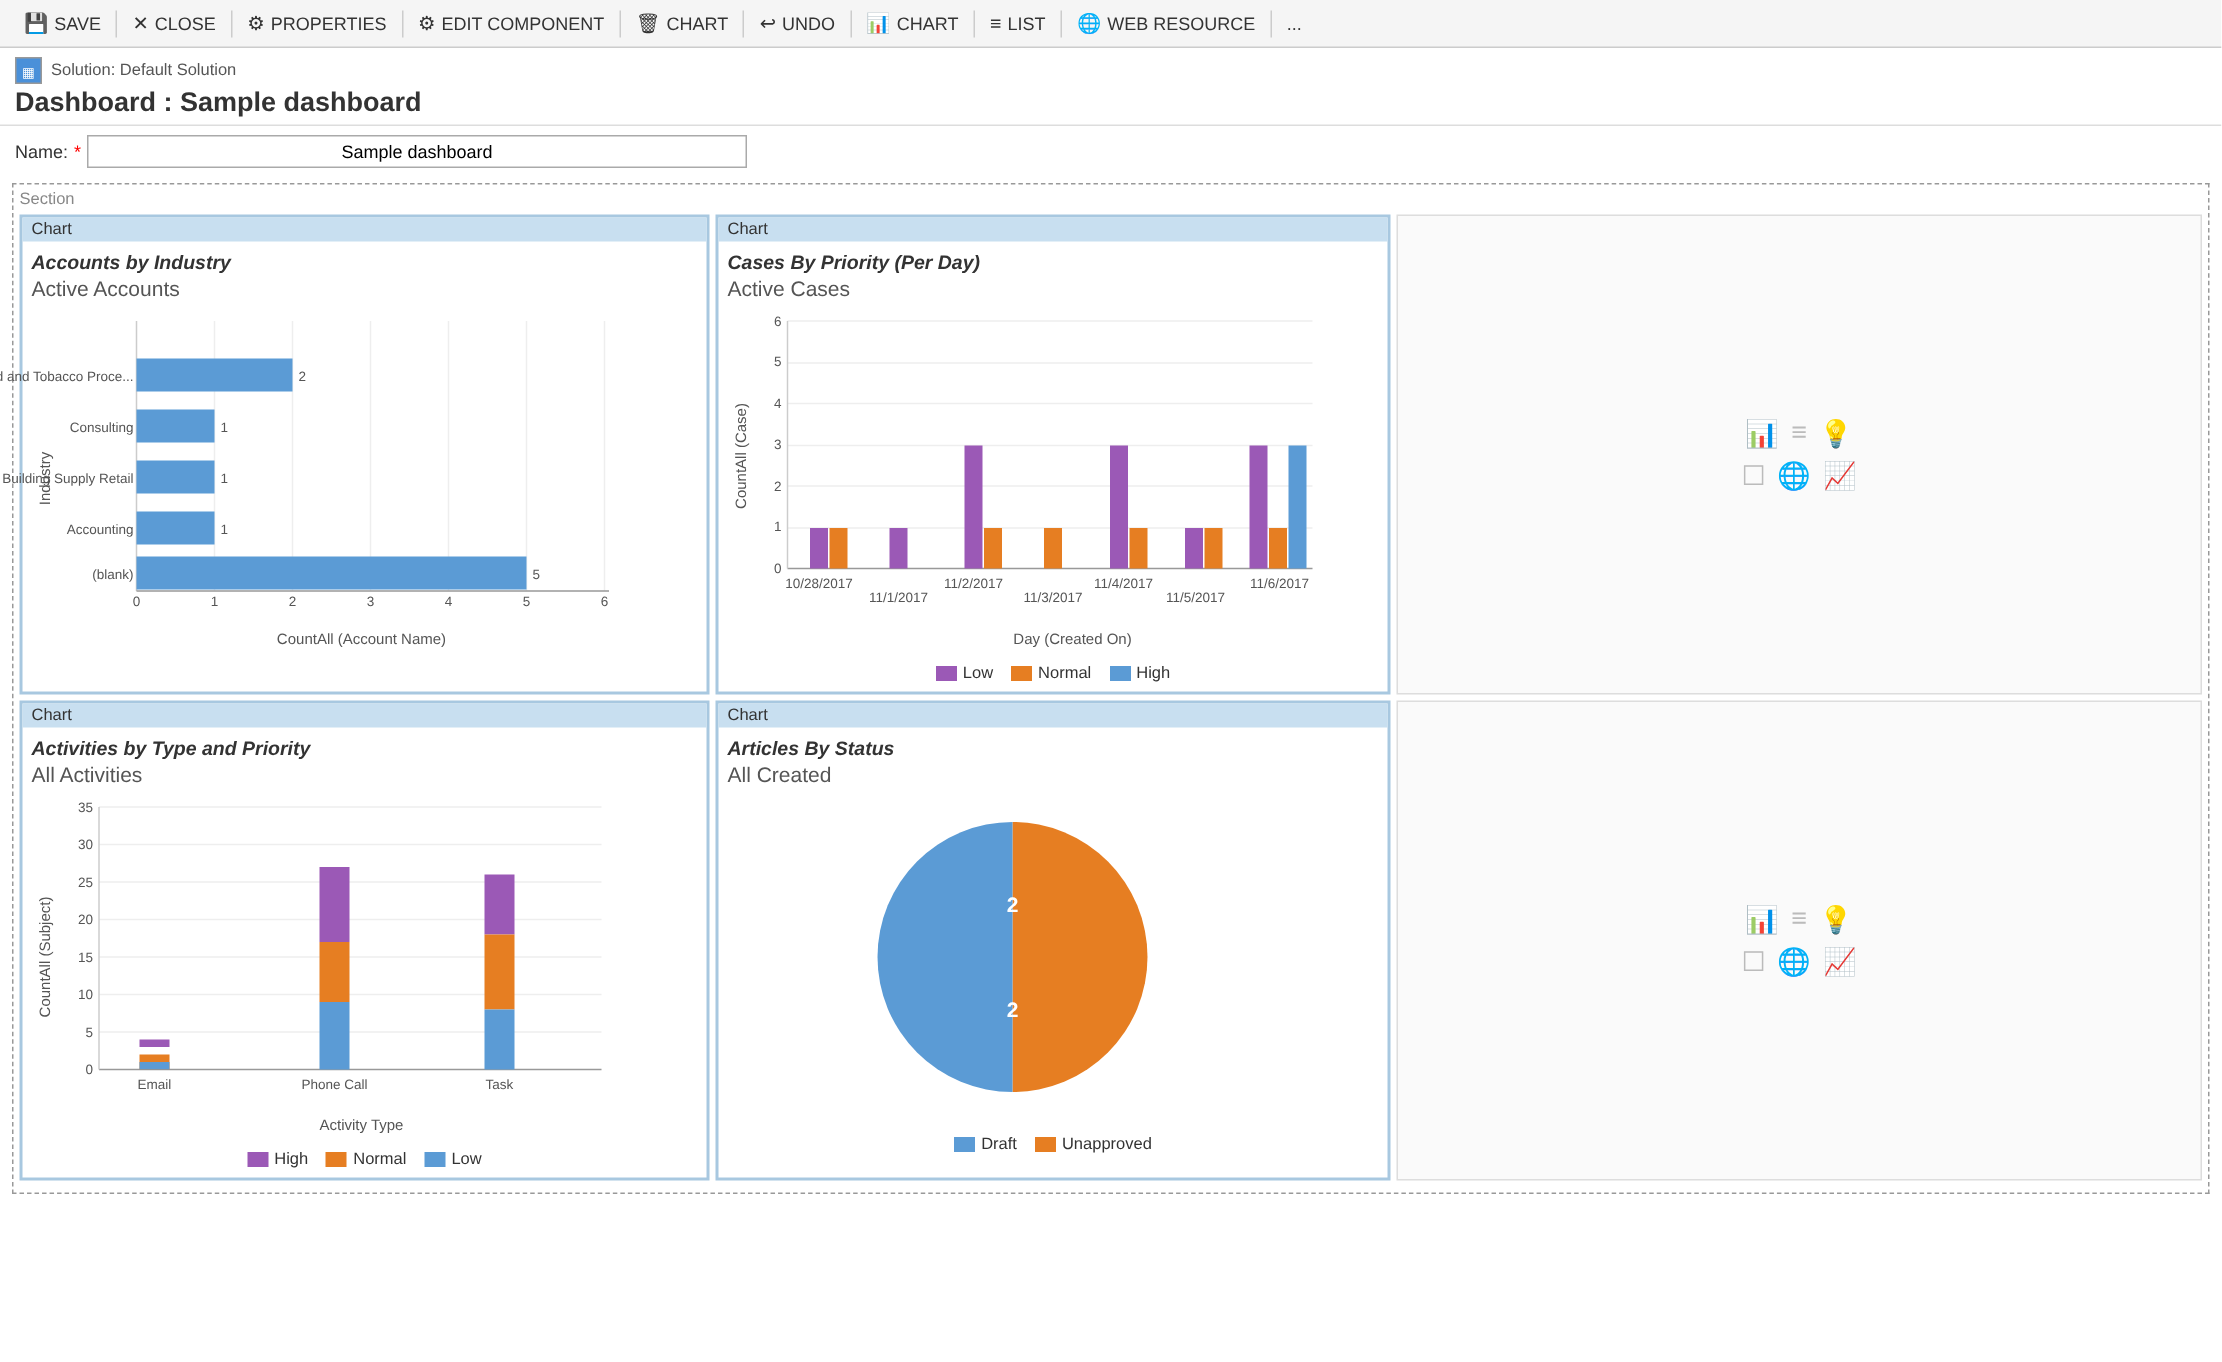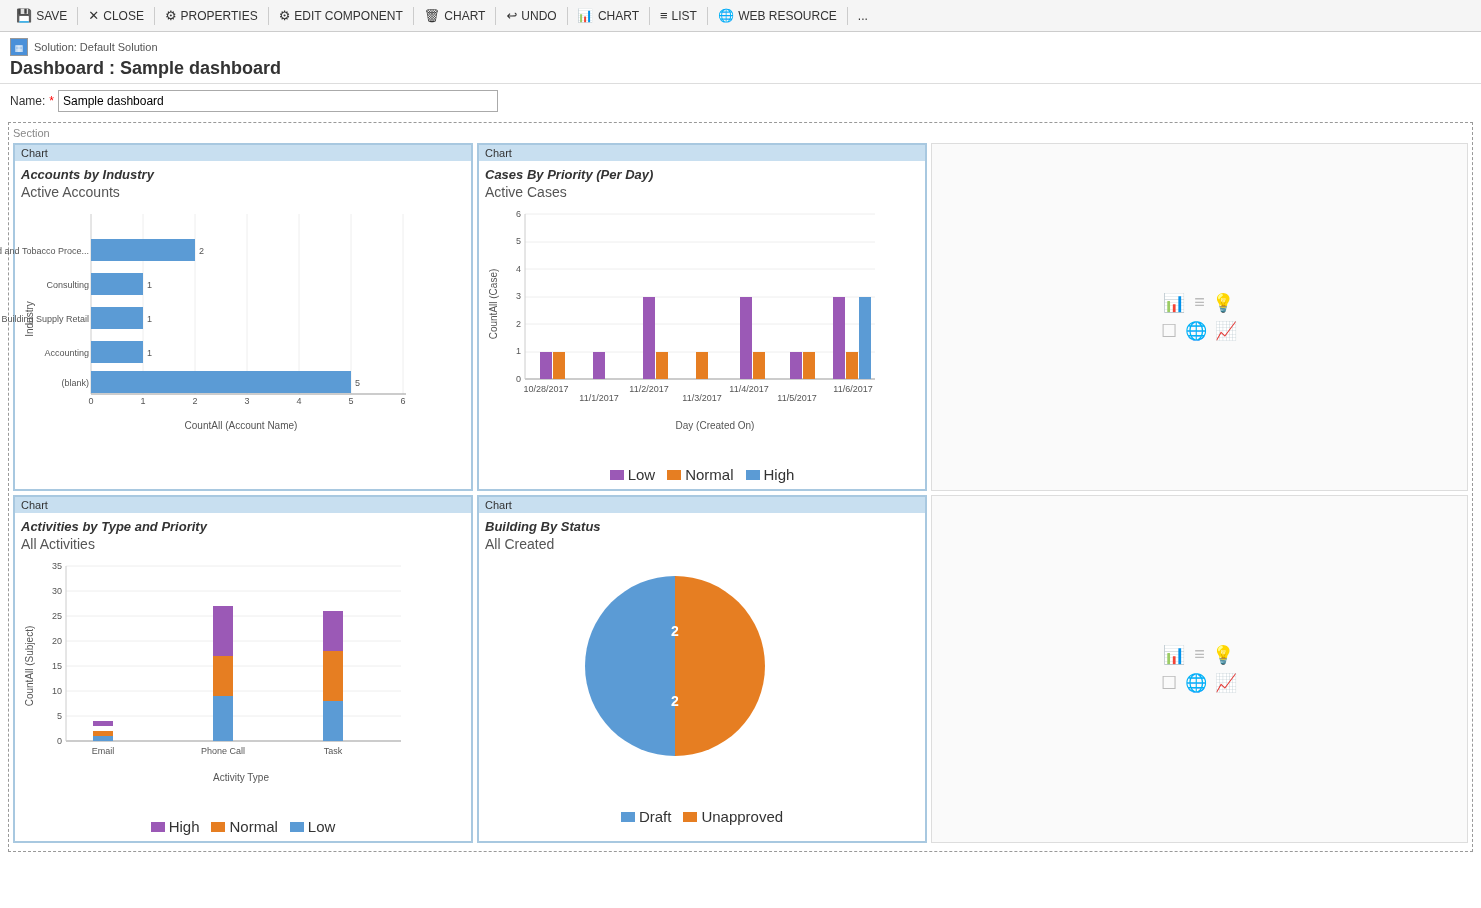--- a/index.html
+++ b/index.html
@@ -34,21 +34,21 @@
 
     
     .name-row {
       padding: 6px 10px;
       display: flex; align-items: center; gap: 4px;
     }
     .name-label { font-size: 12px; }
     .name-required { color: red; }
     .name-input {
       width: 440px; height: 22px; border: 1px solid #aaa;
-      padding: 2px 4px; font-size: 12px;
+      padding: 2px 4px; font-size: 12px; text-align: center;
     }
 
     
     .section-wrapper {
       margin: 4px 8px;
       border: 1px dashed #999;
       padding: 4px;
     }
     .section-label { font-size: 11px; color: #888; margin-bottom: 4px; }
 
@@ -81,21 +81,21 @@
       background: #fafafa;
       display: flex; flex-direction: column; align-items: center; justify-content: center;
       gap: 10px;
     }
     .empty-cell-icons { display: flex; flex-direction: column; gap: 6px; align-items: center; }
     .empty-icon-row { display: flex; gap: 8px; }
     .empty-icon { font-size: 18px; color: #bbb; }
 
     
     .legend { display: flex; gap: 12px; margin-top: 6px; justify-content: center; }
-    .legend-item { display: flex; align-items: center; gap: 4px; font-size: 15px; margin-top: 23px; }
+    .legend-item { display: flex; align-items: center; gap: 4px; font-size: 11px; }
     .legend-color { width: 14px; height: 10px; display: inline-block; }
 
     
     svg { overflow: visible; }
     .axis-label { font-size: 9px; fill: #555; }
     .axis-title { font-size: 10px; fill: #555; }
   </style>
 </head>
 <body>
 
@@ -380,21 +380,21 @@
           </div>
         </div>
       </div>
     </div>
 
     <div class="chart-cell" style="flex: 0 0 450px; min-height: 310px;">
       <div class="chart-cell-header">
         <span>Chart</span>
       </div>
       <div class="chart-cell-body">
-        <div class="chart-title">Building By Status</div>
+        <div class="chart-title">Articles By Status</div>
         <div class="chart-subtitle">All Created</div>
         
         <svg width="380" height="220">
 
           <path d="M190,110 L190,20 A90,90 0 0,1 190,200 Z" fill="#e67e22"></path>
           <path d="M190,110 L190,200 A90,90 0 0,1 190,20 Z" fill="#5b9bd5"></path>
 
           <text x="190" y="80" text-anchor="middle" fill="white" font-size="14" font-weight="bold">2</text>
           <text x="190" y="150" text-anchor="middle" fill="white" font-size="14" font-weight="bold">2</text>
         </svg>

